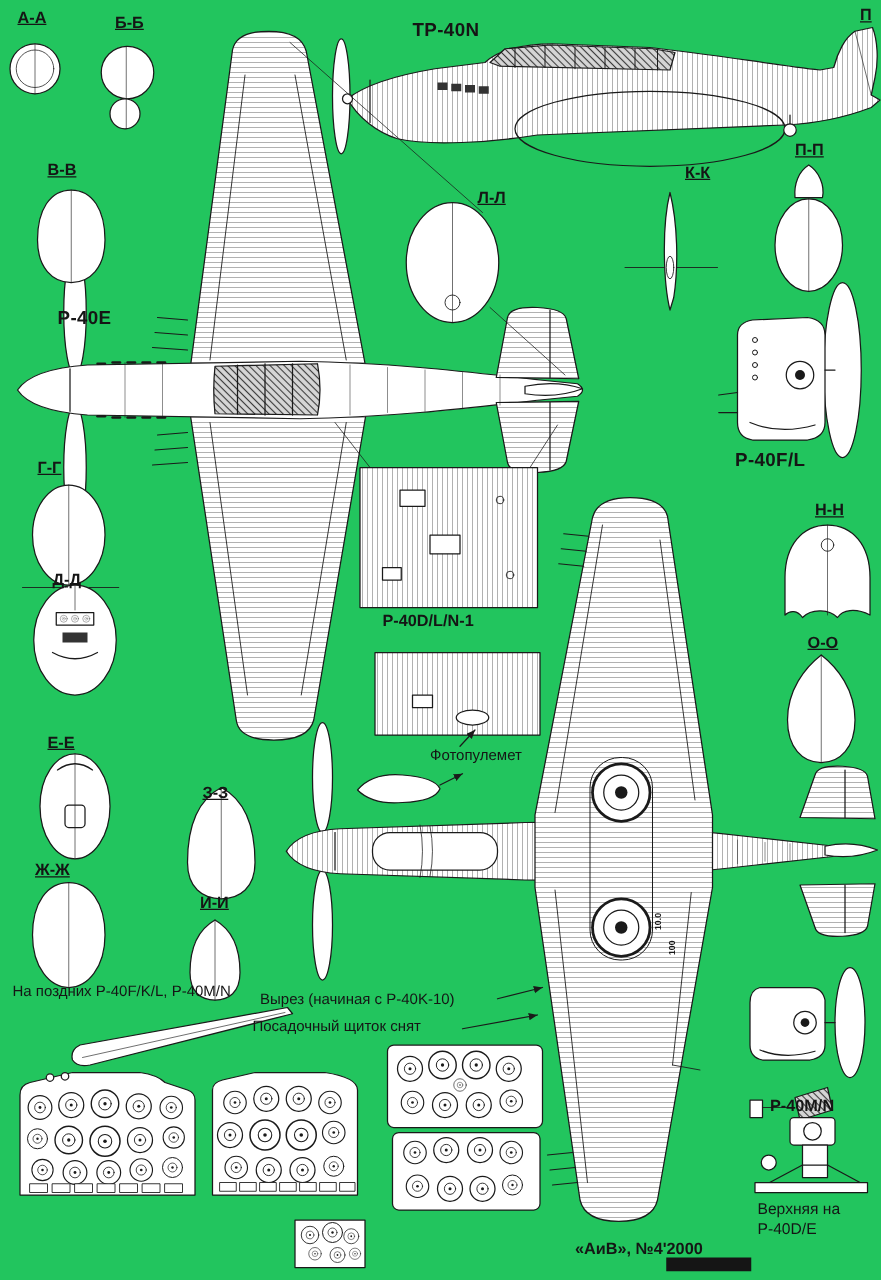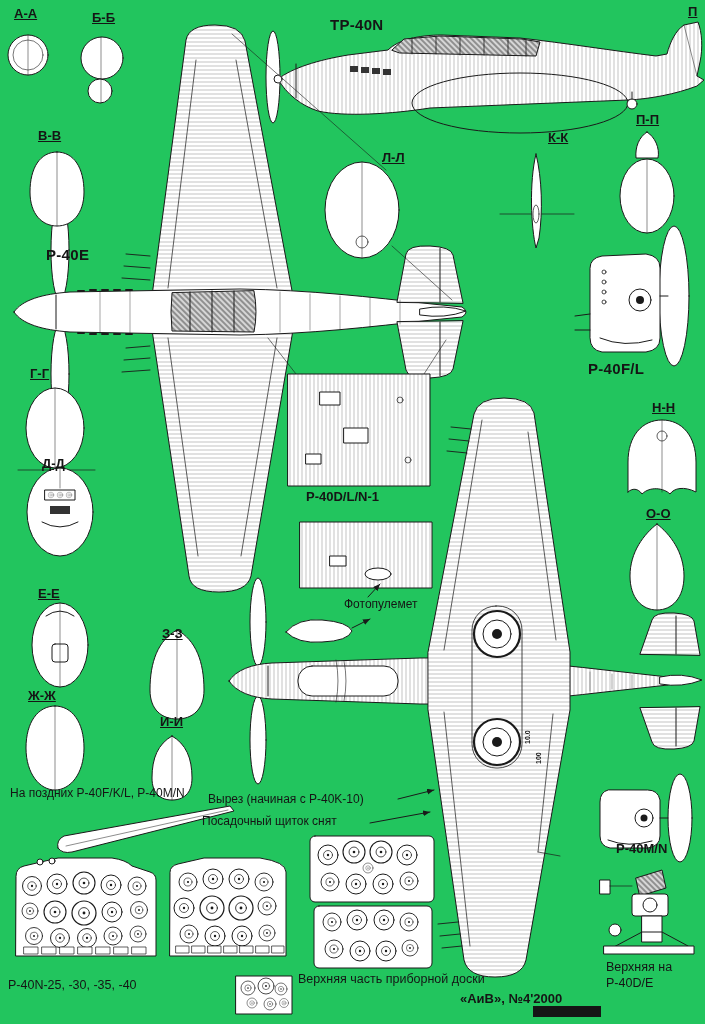--- a/index.html
+++ b/index.html
@@ -416,36 +416,34 @@
 <span class="lbl sec" style="left:548px;top:130px">К-К</span>
 <span class="lbl sec" style="left:636px;top:112px">П-П</span>
 <span class="lbl sec" style="left:688px;top:4px">П</span>
 <span class="lbl sec" style="left:652px;top:400px">Н-Н</span>
 <span class="lbl sec" style="left:646px;top:506px">О-О</span>
 
 <span class="lbl name" style="left:46px;top:246px">P-40E</span>
 <span class="lbl name" style="left:330px;top:16px">ТР-40N</span>
 <span class="lbl name" style="left:588px;top:360px">P-40F/L</span>
 <span class="lbl name-sm" style="left:306px;top:489px">P-40D/L/N-1</span>
-<span class="lbl name-sm" style="left:616px;top:841px">P-40M/N</span>
+<span class="lbl name-sm" style="left:616px;top:877px">P-40M/N</span>
 
 <span class="lbl note" style="left:10px;top:786px">На поздних P-40F/K/L, P-40M/N</span>
 <span class="lbl note" style="left:208px;top:792px">Вырез (начиная с P-40K-10)</span>
 <span class="lbl note" style="left:202px;top:814px">Посадочный щиток снят</span>
 <span class="lbl note" style="left:344px;top:597px">Фотопулемет</span>
 
 <span class="stencil" style="left:524px;top:744px">10.0</span>
 <span class="stencil" style="left:535px;top:764px">100</span>
 
 <div class="cap" style="left:8px;top:978px">
-  <span>P-40N-25, -30, -35, -40</span>
 </div>
 
 <div class="cap" style="left:298px;top:972px">
-  <span>Верхняя часть приборной доски</span>
 </div>
 
 <div class="cap" style="left:606px;top:960px">
   <span>Верхняя на</span>
   <span>P-40D/E</span>
 </div>
 
 <span class="lbl pub" style="left:460px;top:991px">«АиВ», №4'2000</span>
 <div class="bar" style="left:533px;top:1006px;width:68px;height:11px"></div>
 

